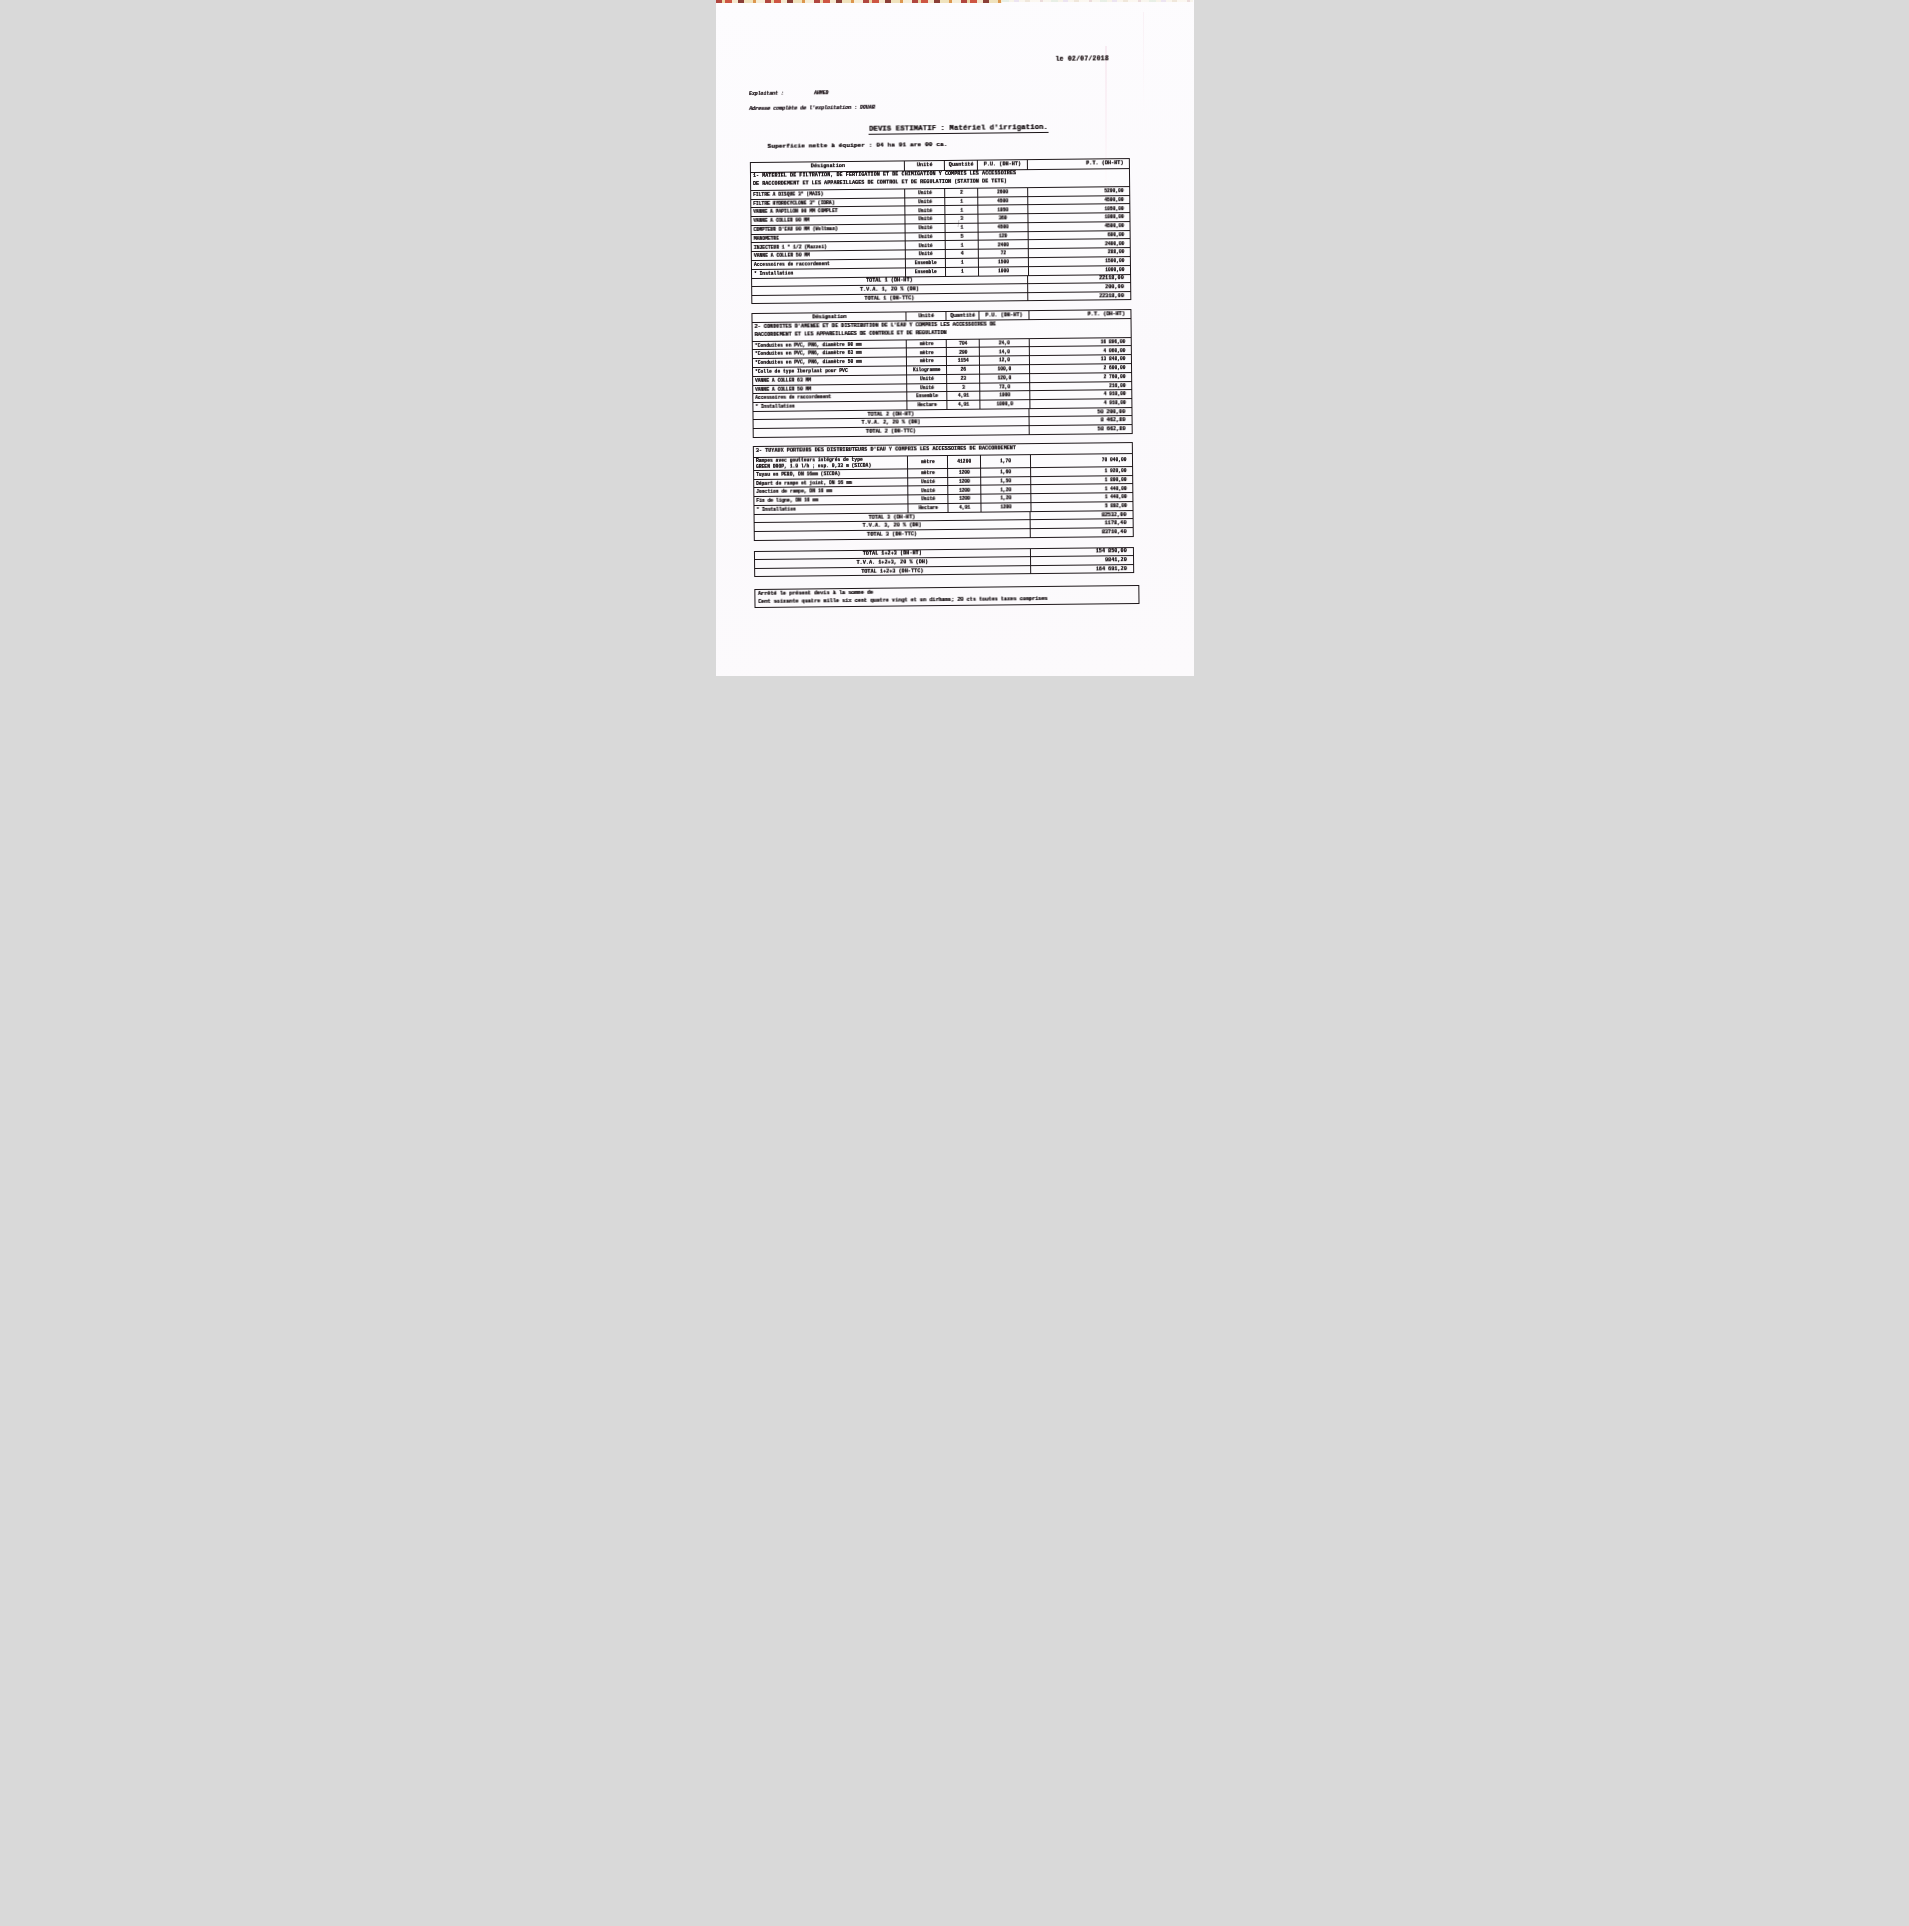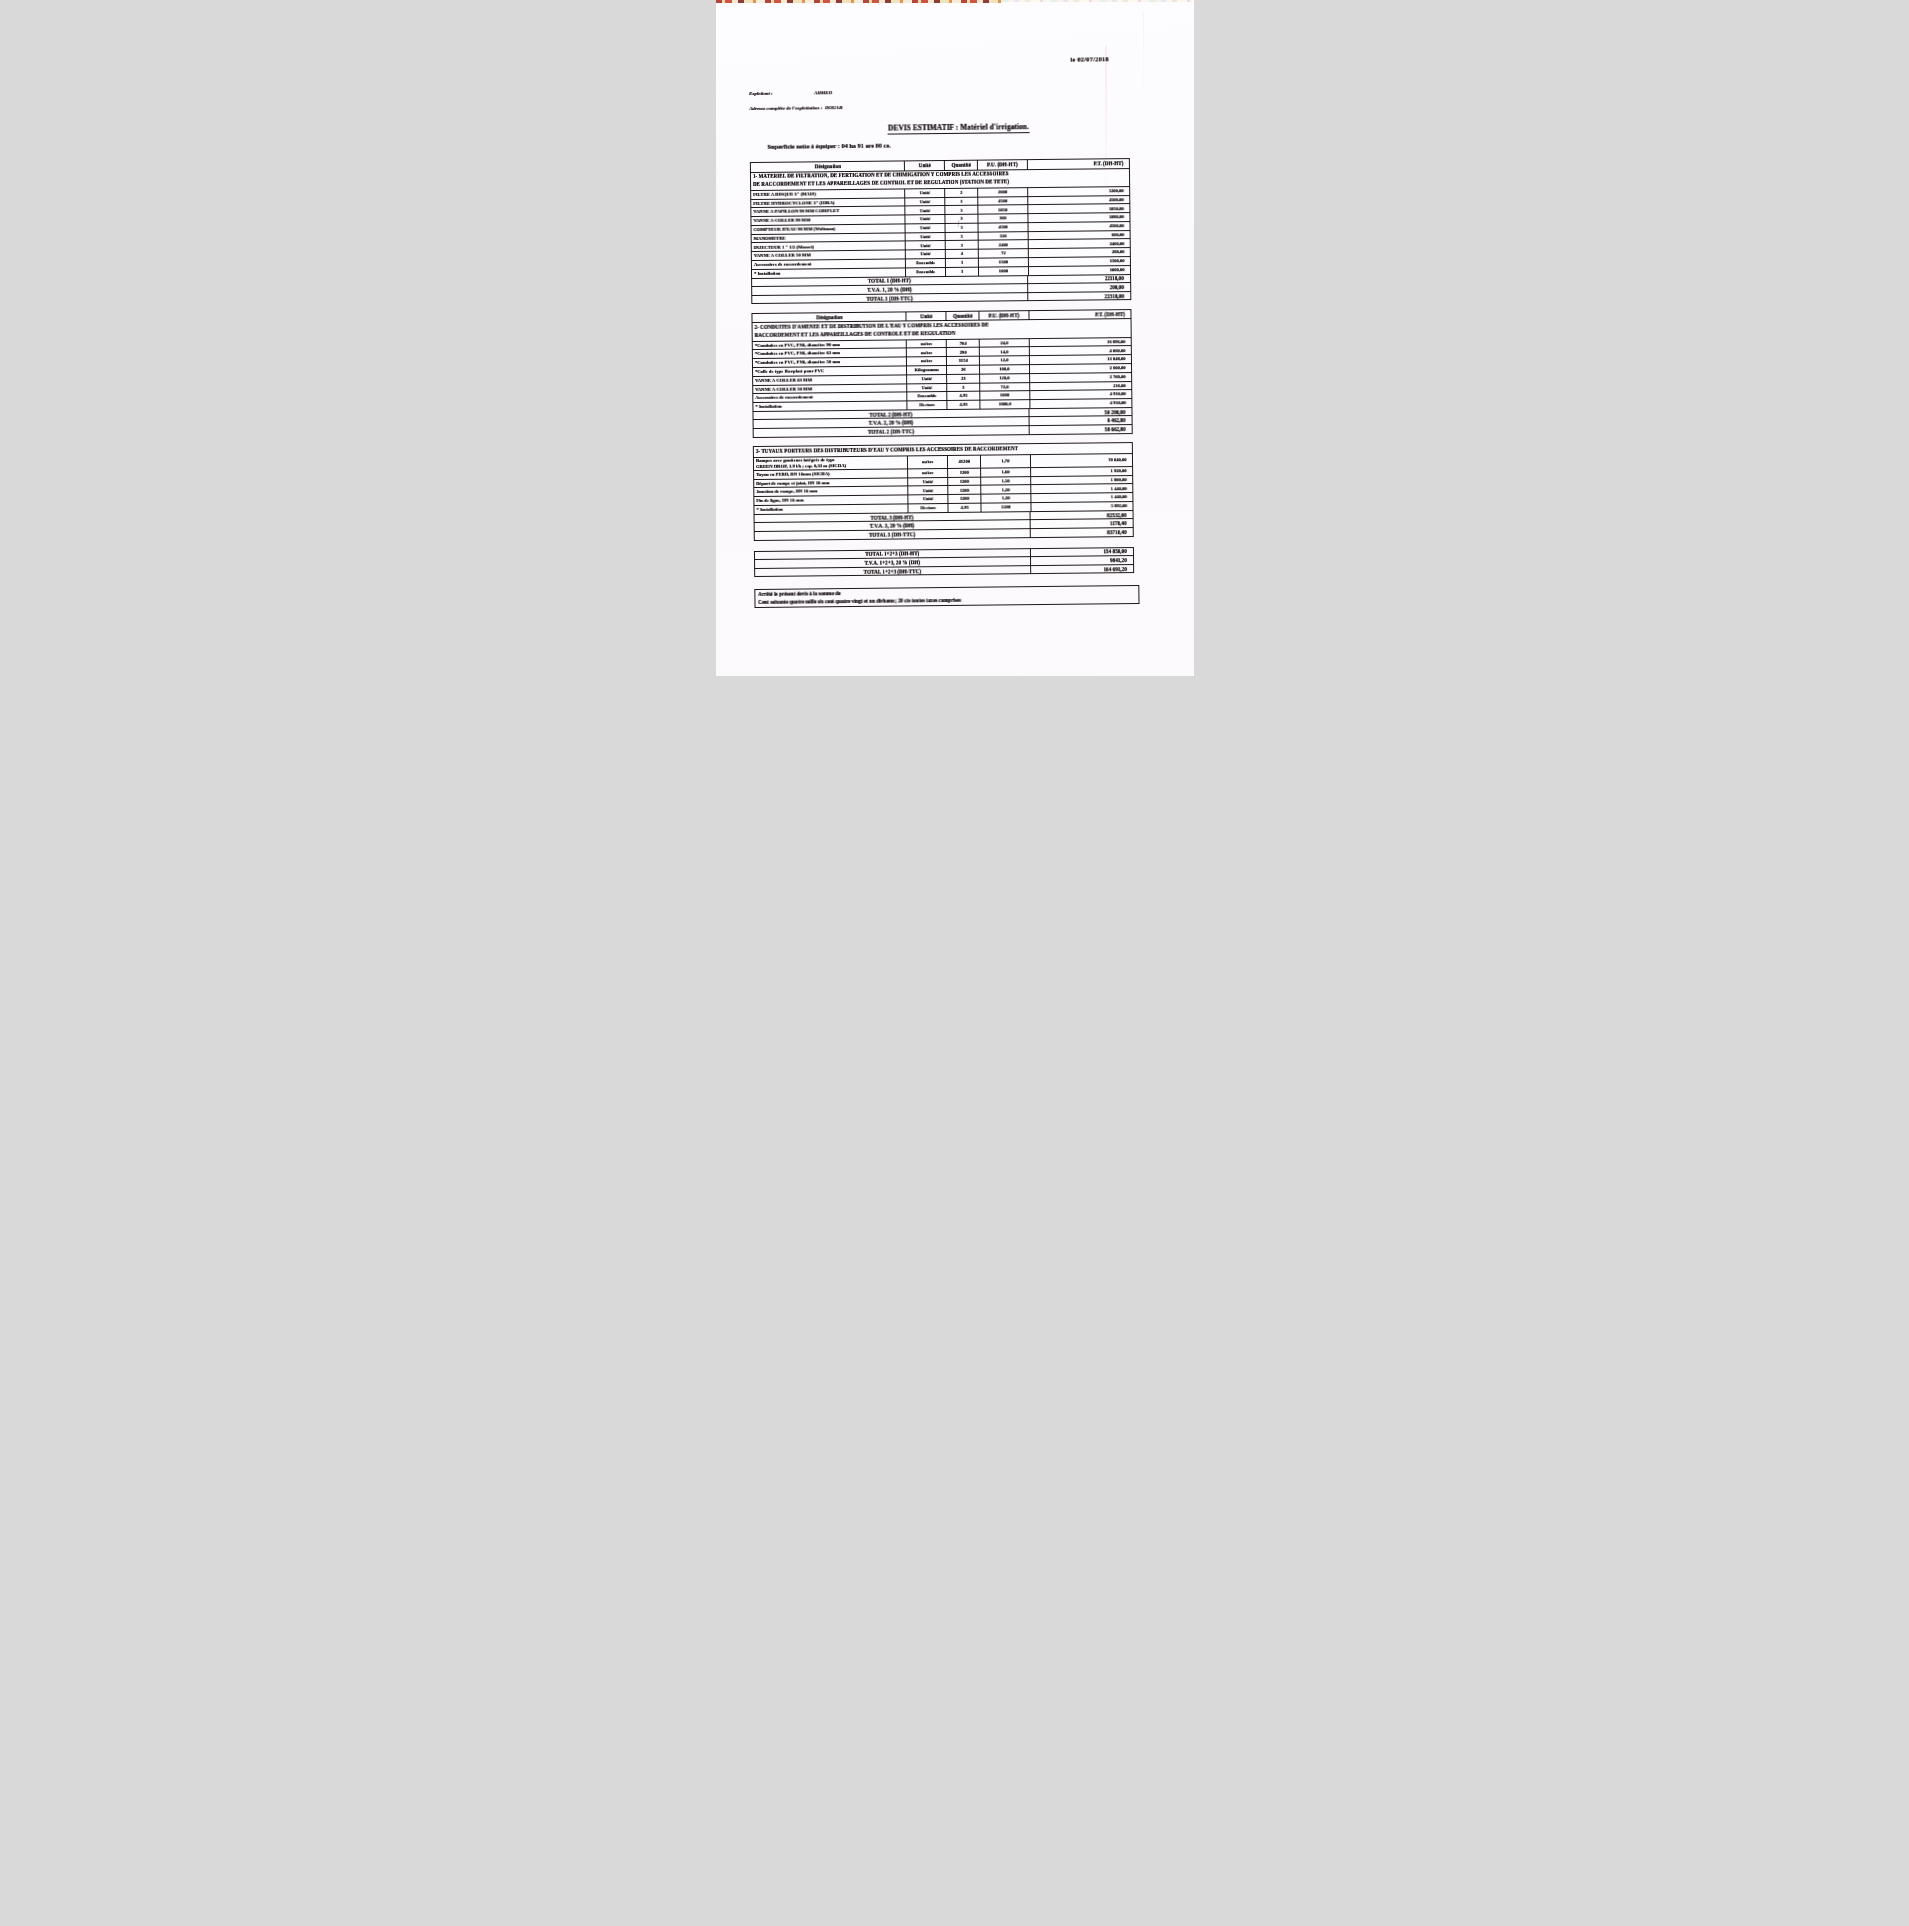--- a/index.html
+++ b/index.html
@@ -2,21 +2,21 @@
 <html style="font-size:6.2px"><head>
 <meta charset="utf-8">
 <style>
   html,body{margin:0;padding:0;background:#d9d9d9;}
   .page{
     position:relative;
     width:478px;height:676px;
     margin:0 auto;
     background:linear-gradient(175deg,#fdfcfe 0%,#fbf9fc 55%,#fcfafc 100%);
     overflow:hidden;
-    font-family:Liberation Serif, serif;
+    font-family:Liberation Mono, monospace;
     color:#1b1417;
   }
   
   .scan-strip{position:absolute;top:0;left:0;width:60%;height:3.1px;opacity:.9;
     background:repeating-linear-gradient(90deg,
       #a8322a 0 6.2px,#e9d7a2 6.2px 9.2px,#c8432e 9.2px 16px,#f3e7ca 16px 22.3px,
       #7e2a20 22.3px 28px,#eee0b6 28px 37px,#d98b3a 37px 40px,#f5ecd4 40px 49px);}
   .scan-strip2{position:absolute;top:0;left:60%;width:40%;height:2.3px;opacity:.45;
     background:repeating-linear-gradient(90deg,
       #cfe0c8 0 7px,#f2ead0 7px 11.6px,#d9c8e2 11.6px 17px,#f6efda 17px 23px,

